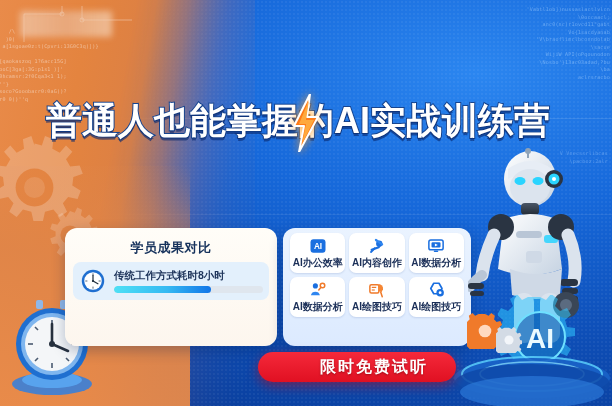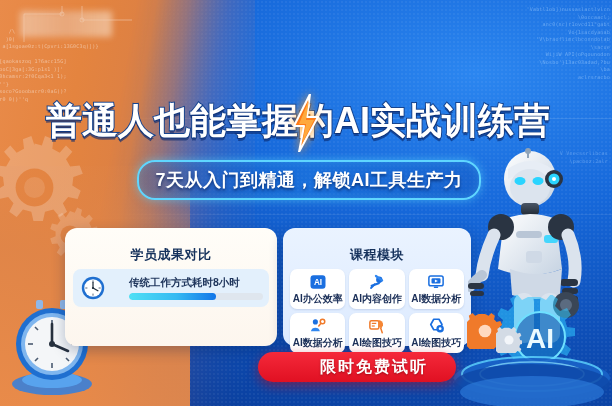--- a/index.html
+++ b/index.html
@@ -94,24 +94,24 @@
   }
 
   
   .card-left{
     position:absolute;left:65px;top:228px;width:212px;height:118px;
     background:linear-gradient(180deg,#fffdf8 0%,#fdf6ee 100%);
     border-radius:12px;box-shadow:0 5px 14px rgba(4,30,80,.28);
   }
   .card-title{
     text-align:center;font-size:13px;font-weight:bold;color:#16325c;
-    margin-top:18px;letter-spacing:.5px;font-family:Liberation Serif, serif;
+    margin-top:11px;letter-spacing:.5px;font-family:Liberation Serif, serif;
   }
   .cmp-row{
-    margin:5px 8px 0 8px;height:38px;border-radius:8px;display:flex;align-items:center;padding:0 6px;gap:15px;
+    margin:5px 8px 0 8px;height:38px;border-radius:8px;display:flex;align-items:center;padding:0 6px;
   }
   .cmp-row.blue{background:#e3f0fc;}
   .cmp-row.orange{background:#fdeadd;}
   .cmp-icon{width:28px;height:28px;flex:0 0 28px;margin-right:7px;}
   .cmp-body{flex:1;}
   .cmp-label{font-size:10.5px;font-weight:bold;color:#20365c;line-height:13px;}
   .bar-track{
     margin-top:4px;height:7px;border-radius:4px;background:#dfe6ee;overflow:hidden;position:relative;
   }
   .bar-fill{
@@ -207,23 +207,20 @@
   <div class="code right2">V Vnecssrlibcas
   \pacboz:2alr</div>
   <div class="watermark-blur"></div>
 
   <div class="title-sub">普通人也能掌握的AI实战训练营</div>
   <svg class="bolt" viewBox="0 0 30 58">
     <path d="M19 0 L3 32 L13 32 L8 58 L27 23 L16 23 Z" fill="#ff7a18" stroke="#ffffff" stroke-width="2" stroke-linejoin="round"></path>
     <path d="M18 6 L8 30 L15 30 L11 50 L23 26 L15 26 Z" fill="#ffa93d"></path>
   </svg>
 
-  <div class="subtitle-pill">
-    <span>7天从入门到精通，解锁AI工具生产力</span>
-  </div>
 
   <svg class="stopwatch" viewBox="0 0 92 100">
     <ellipse cx="46" cy="88" rx="40" ry="11" fill="#2f7fe0" opacity=".85"></ellipse>
     <ellipse cx="46" cy="84" rx="30" ry="8" fill="#5aa6f2" opacity=".9"></ellipse>
     <rect x="30" y="4" width="7" height="9" rx="2" fill="#8fb7e8"></rect>
     <rect x="54" y="4" width="7" height="9" rx="2" fill="#8fb7e8"></rect>
     <circle cx="46" cy="48" r="36" fill="#1f6fd0"></circle>
     <circle cx="46" cy="48" r="31" fill="#7fb6ef"></circle>
     <circle cx="46" cy="48" r="27" fill="#f4f6f8"></circle>
     <g stroke="#4a5a70" stroke-width="1.6">
@@ -262,21 +259,20 @@
         <div class="cmp-label">传统工作方式耗时8小时</div>
         <div class="bar-track">
           <div class="bar-fill" style="width:65%"></div>
         </div>
       </div>
     </div>
 
   </div>
 
   <div class="card-right">
-    <div class="card-title">课程模块</div>
     <div class="mod-grid">
 
       <div class="mod-cell">
         <svg class="mod-ico" viewBox="0 0 24 24">
           <rect x="2" y="3" width="20" height="18" rx="4" fill="#1a6fe0"></rect>
           <text x="12" y="16.5" font-family="Liberation Sans, sans-serif" font-size="11" font-weight="bold" fill="#fff" text-anchor="middle">AI</text>
         </svg>
         <div class="mod-txt">AI办公效率</div>
       </div>
 

